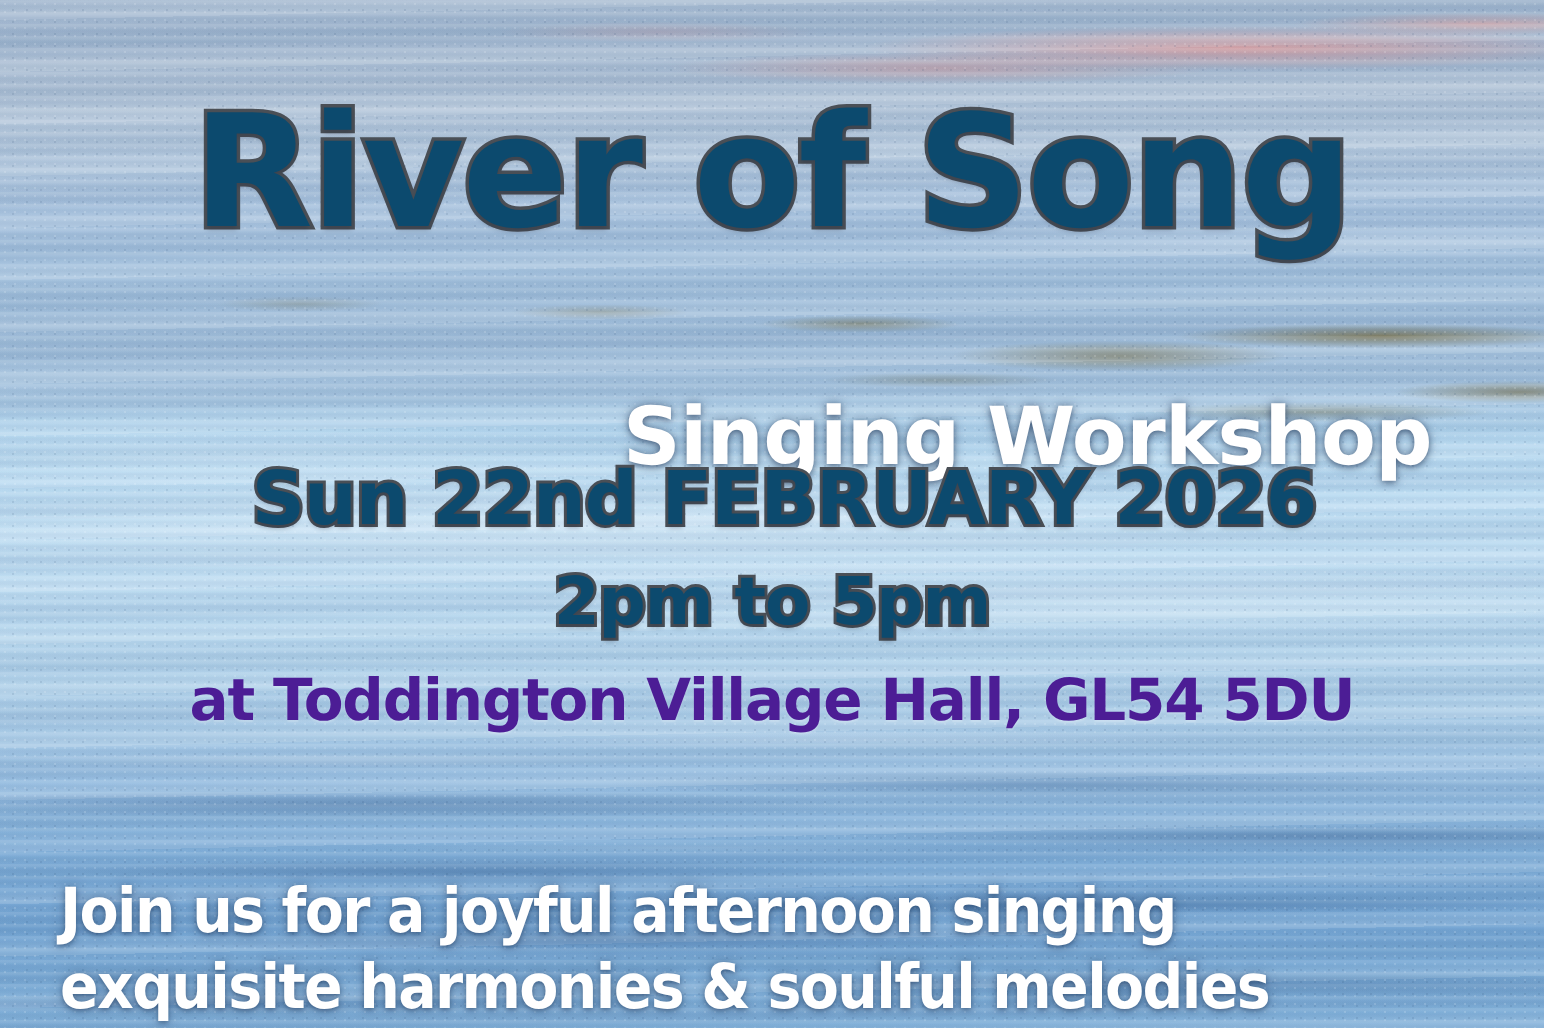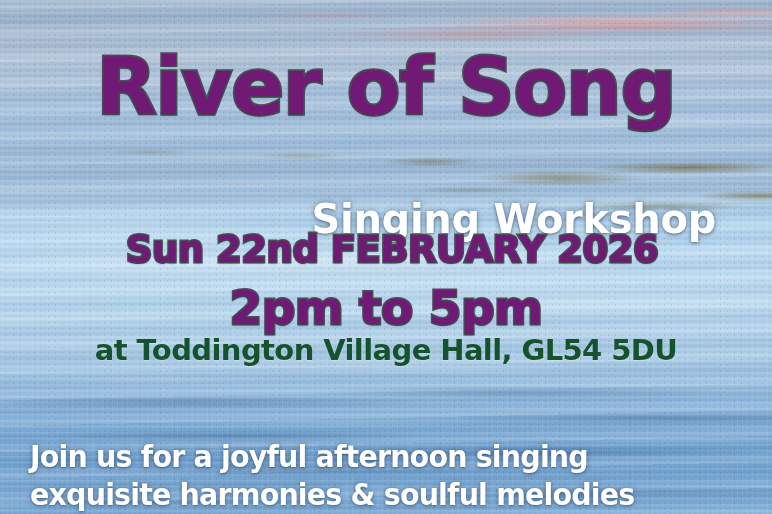--- a/index.html
+++ b/index.html
@@ -149,21 +149,21 @@
     top: 0;
     width: 772px;
     height: 514px;
   }
   .line { position: absolute; white-space: nowrap; }
 
   
   .chunky {
     font-family: "DejaVu Sans", sans-serif;
     font-weight: 700;
-    color: #701a75;
+    color: #0c4a6e;
     letter-spacing: -0.5px;
     -webkit-text-stroke: 3px #4a4f56;
     paint-order: stroke fill;
     text-shadow:
       0 2px 2px rgba(30,40,60,.25);
   }
 
   #title {
     left: 0; right: 0; top: 48px;
     text-align: center;
@@ -191,34 +191,34 @@
     left: 12px; right: 0; top: 231px;
     text-align: center;
     font-size: 37px;
     line-height: 1;
     -webkit-text-stroke-width: 3px;
   }
 
   #timeline {
     left: 0; right: 0; top: 284px;
     text-align: center;
-    font-size: 47px;
+    font-size: 33px;
     line-height: 1;
     -webkit-text-stroke-width: 3px;
   }
 
   #venue {
     left: 0; right: 0; top: 336px;
     text-align: center;
     font-family: "DejaVu Sans", sans-serif;
     font-weight: 700;
     font-size: 29px;
     line-height: 1;
     letter-spacing: -0.6px;
-    color: #14532d;
+    color: #4c1d95;
     text-shadow: 0 1px 1px rgba(255,255,255,.22);
   }
 
   #blurb {
     left: 30px; top: 437px;
     font-family: "DejaVu Sans", sans-serif;
     font-weight: 700;
     font-size: 31px;
     line-height: 38px;
     color: #ffffff;

